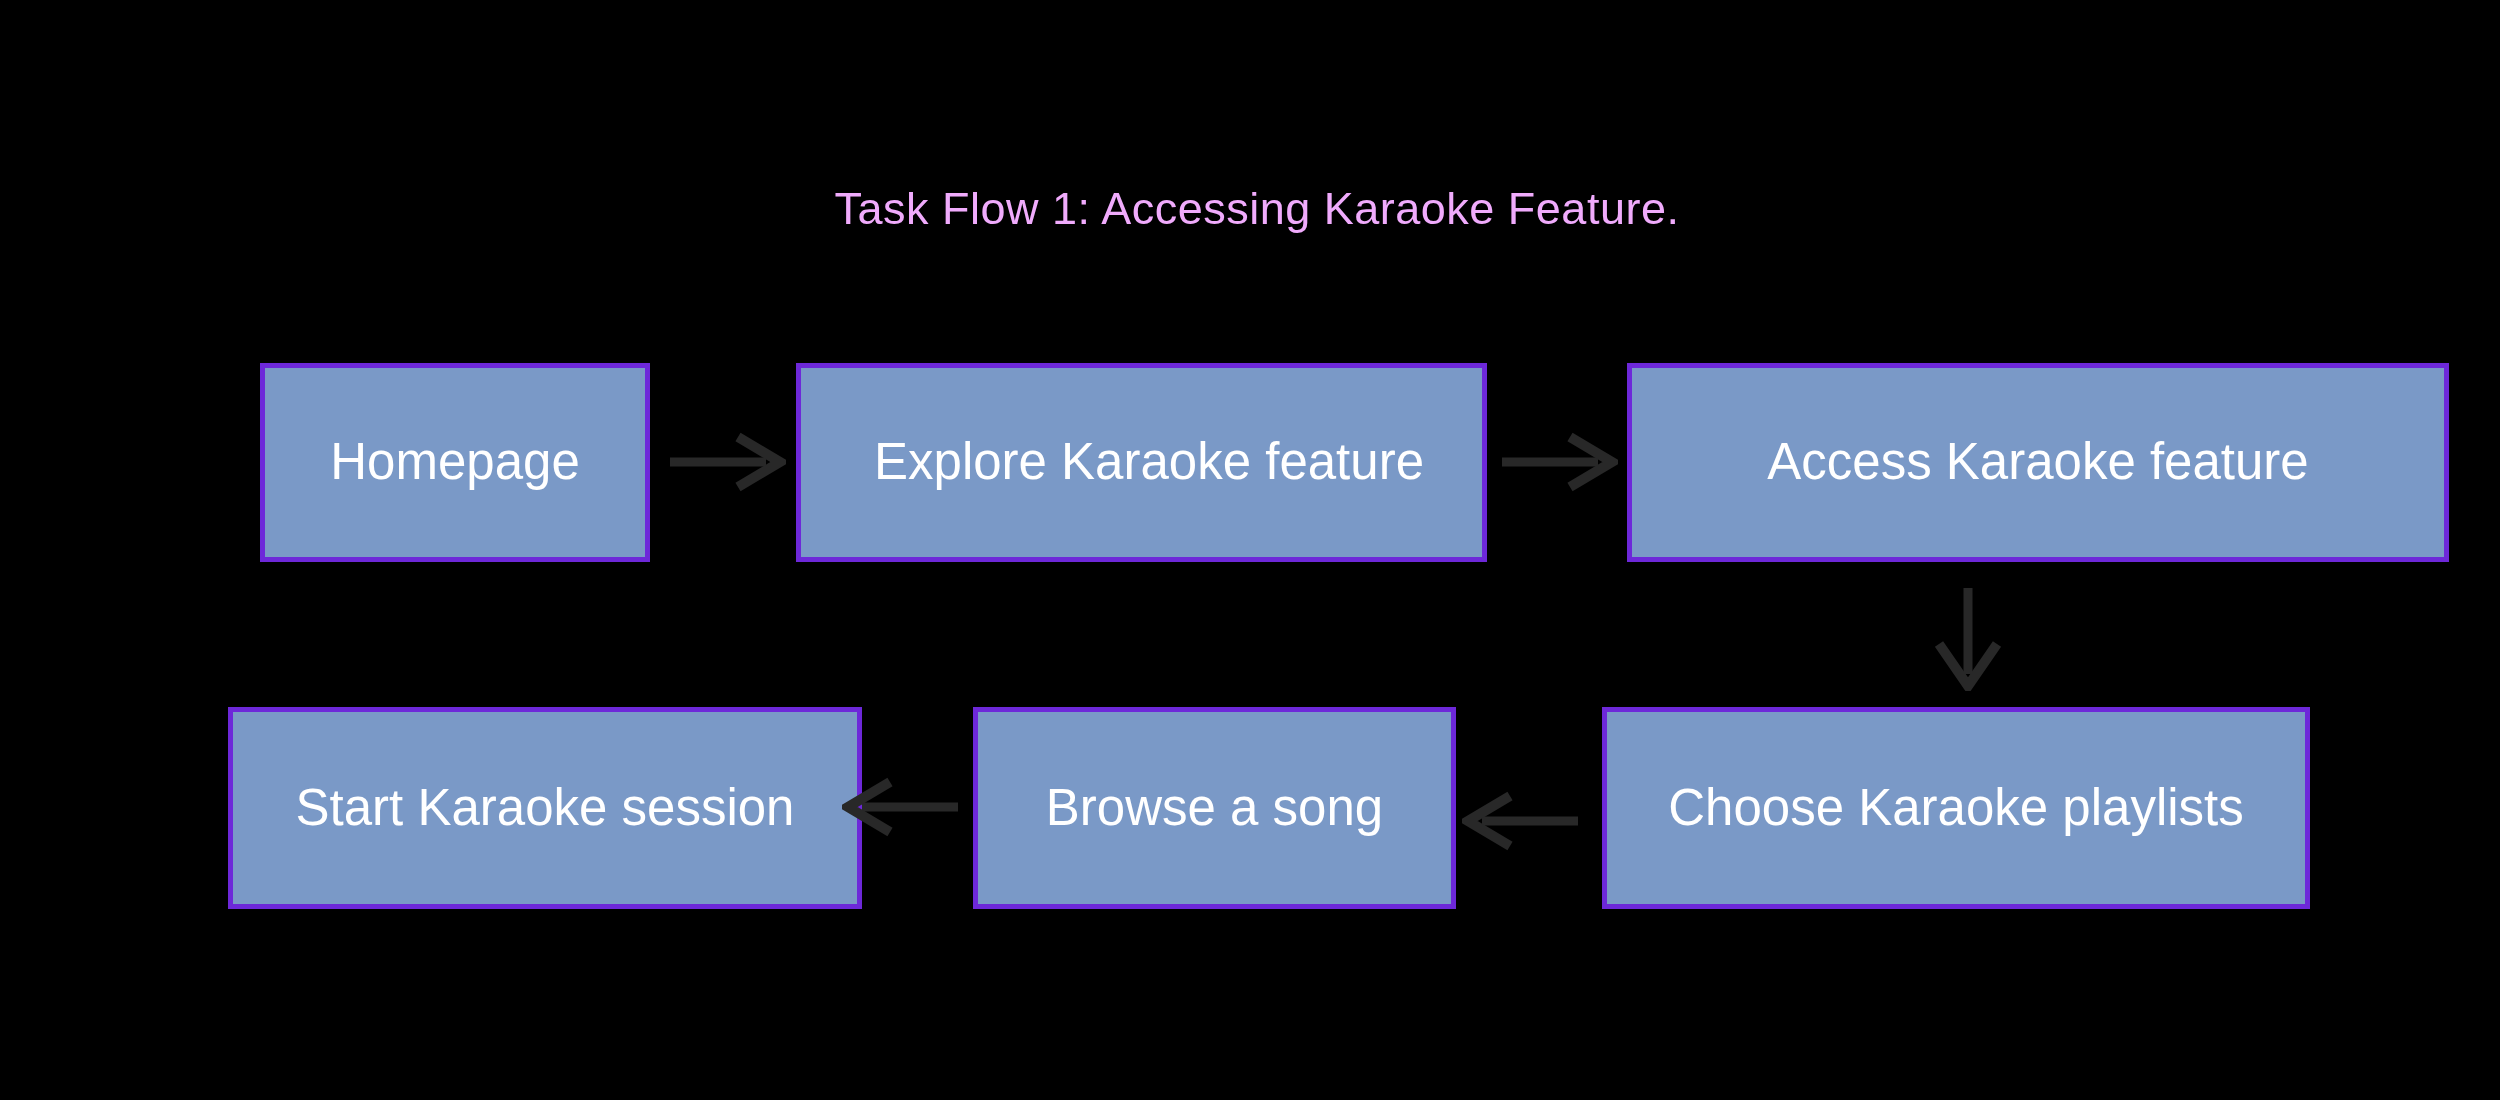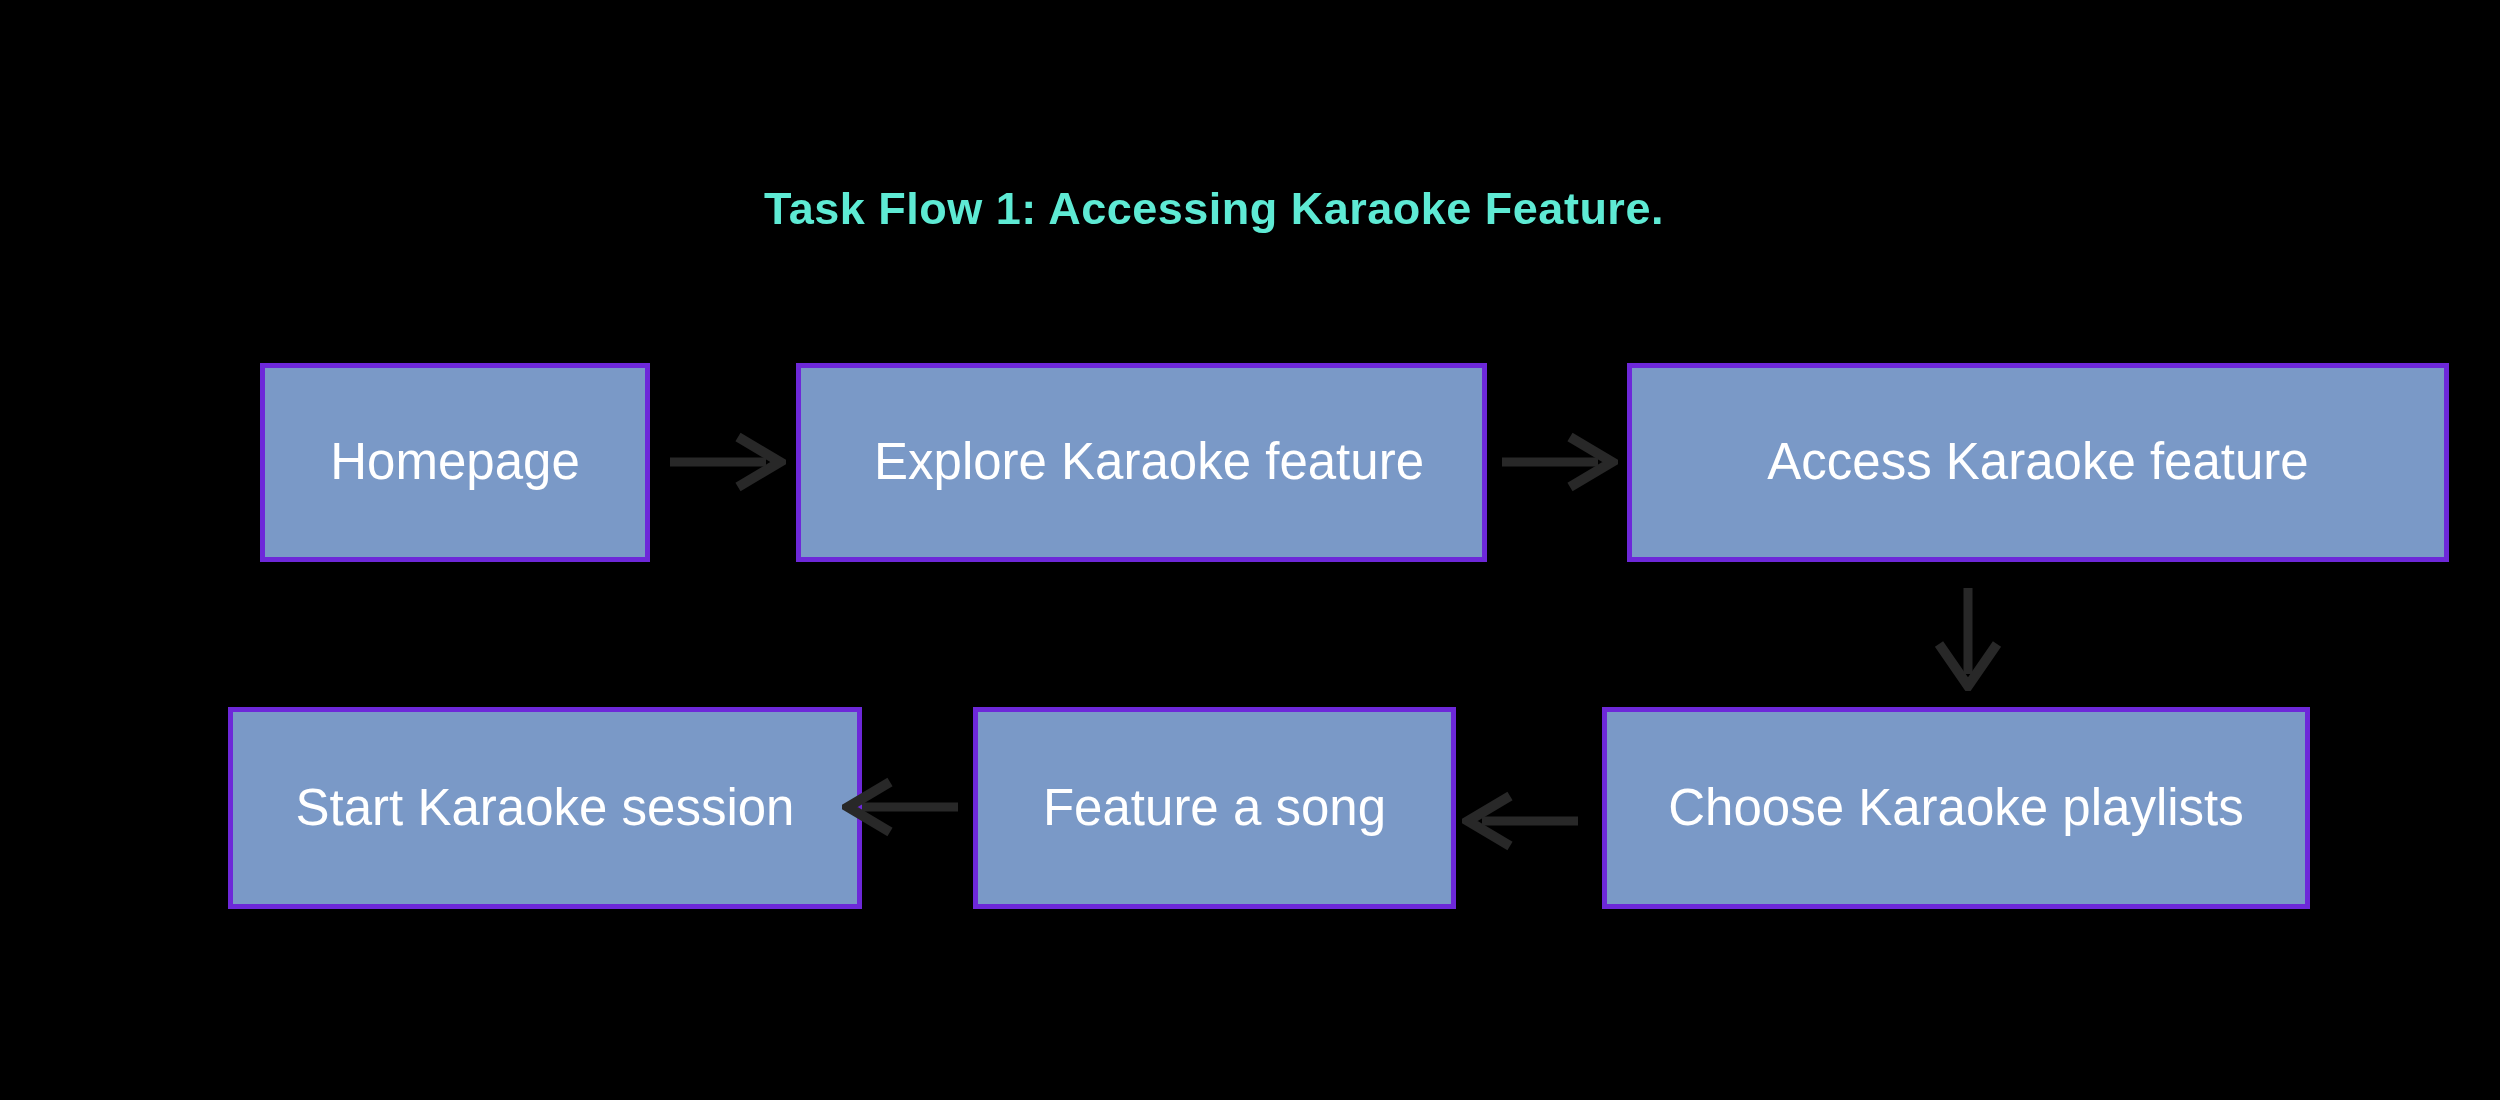--- a/index.html
+++ b/index.html
@@ -16,28 +16,28 @@
   }
   .canvas {
     position: absolute;
     left: 0; top: 0;
     width: 2500px;
     height: 1100px;
     background: #000000;
   }
   .diagram-title {
     position: absolute;
-    left: 1214px;
+    left: 1257px;
     top: 186px;
     transform: translateX(-50%);
     white-space: nowrap;
     font-size: 45px;
-    font-weight: bold;
+    font-weight: normal;
     line-height: 1;
-    color: #5eead4;
+    color: #f0abfc;
     letter-spacing: 0.5px;
   }
   .node {
     position: absolute;
     background: #7A99C7;
     border: 5px solid #6d28d9;
     box-sizing: border-box;
     display: flex;
     align-items: center;
     justify-content: center;
@@ -83,21 +83,21 @@
 
   <div class="node node-access">
     <span>Access Karaoke feature</span>
   </div>
 
   <div class="node node-start">
     <span>Start Karaoke session</span>
   </div>
 
   <div class="node node-choose">
-    <span>Feature a song</span>
+    <span>Browse a song</span>
   </div>
 
   <div class="node node-browse">
     <span>Choose Karaoke playlists</span>
   </div>
 
   <div class="edge edge-1">
     <svg width="120" height="60" viewBox="0 0 120 60">
       <line x1="4" y1="30" x2="100" y2="30" stroke="#282828" stroke-width="9"></line>
       <polyline points="72,5 114,30 72,55" fill="none" stroke="#282828" stroke-width="10" stroke-linejoin="miter"></polyline>

